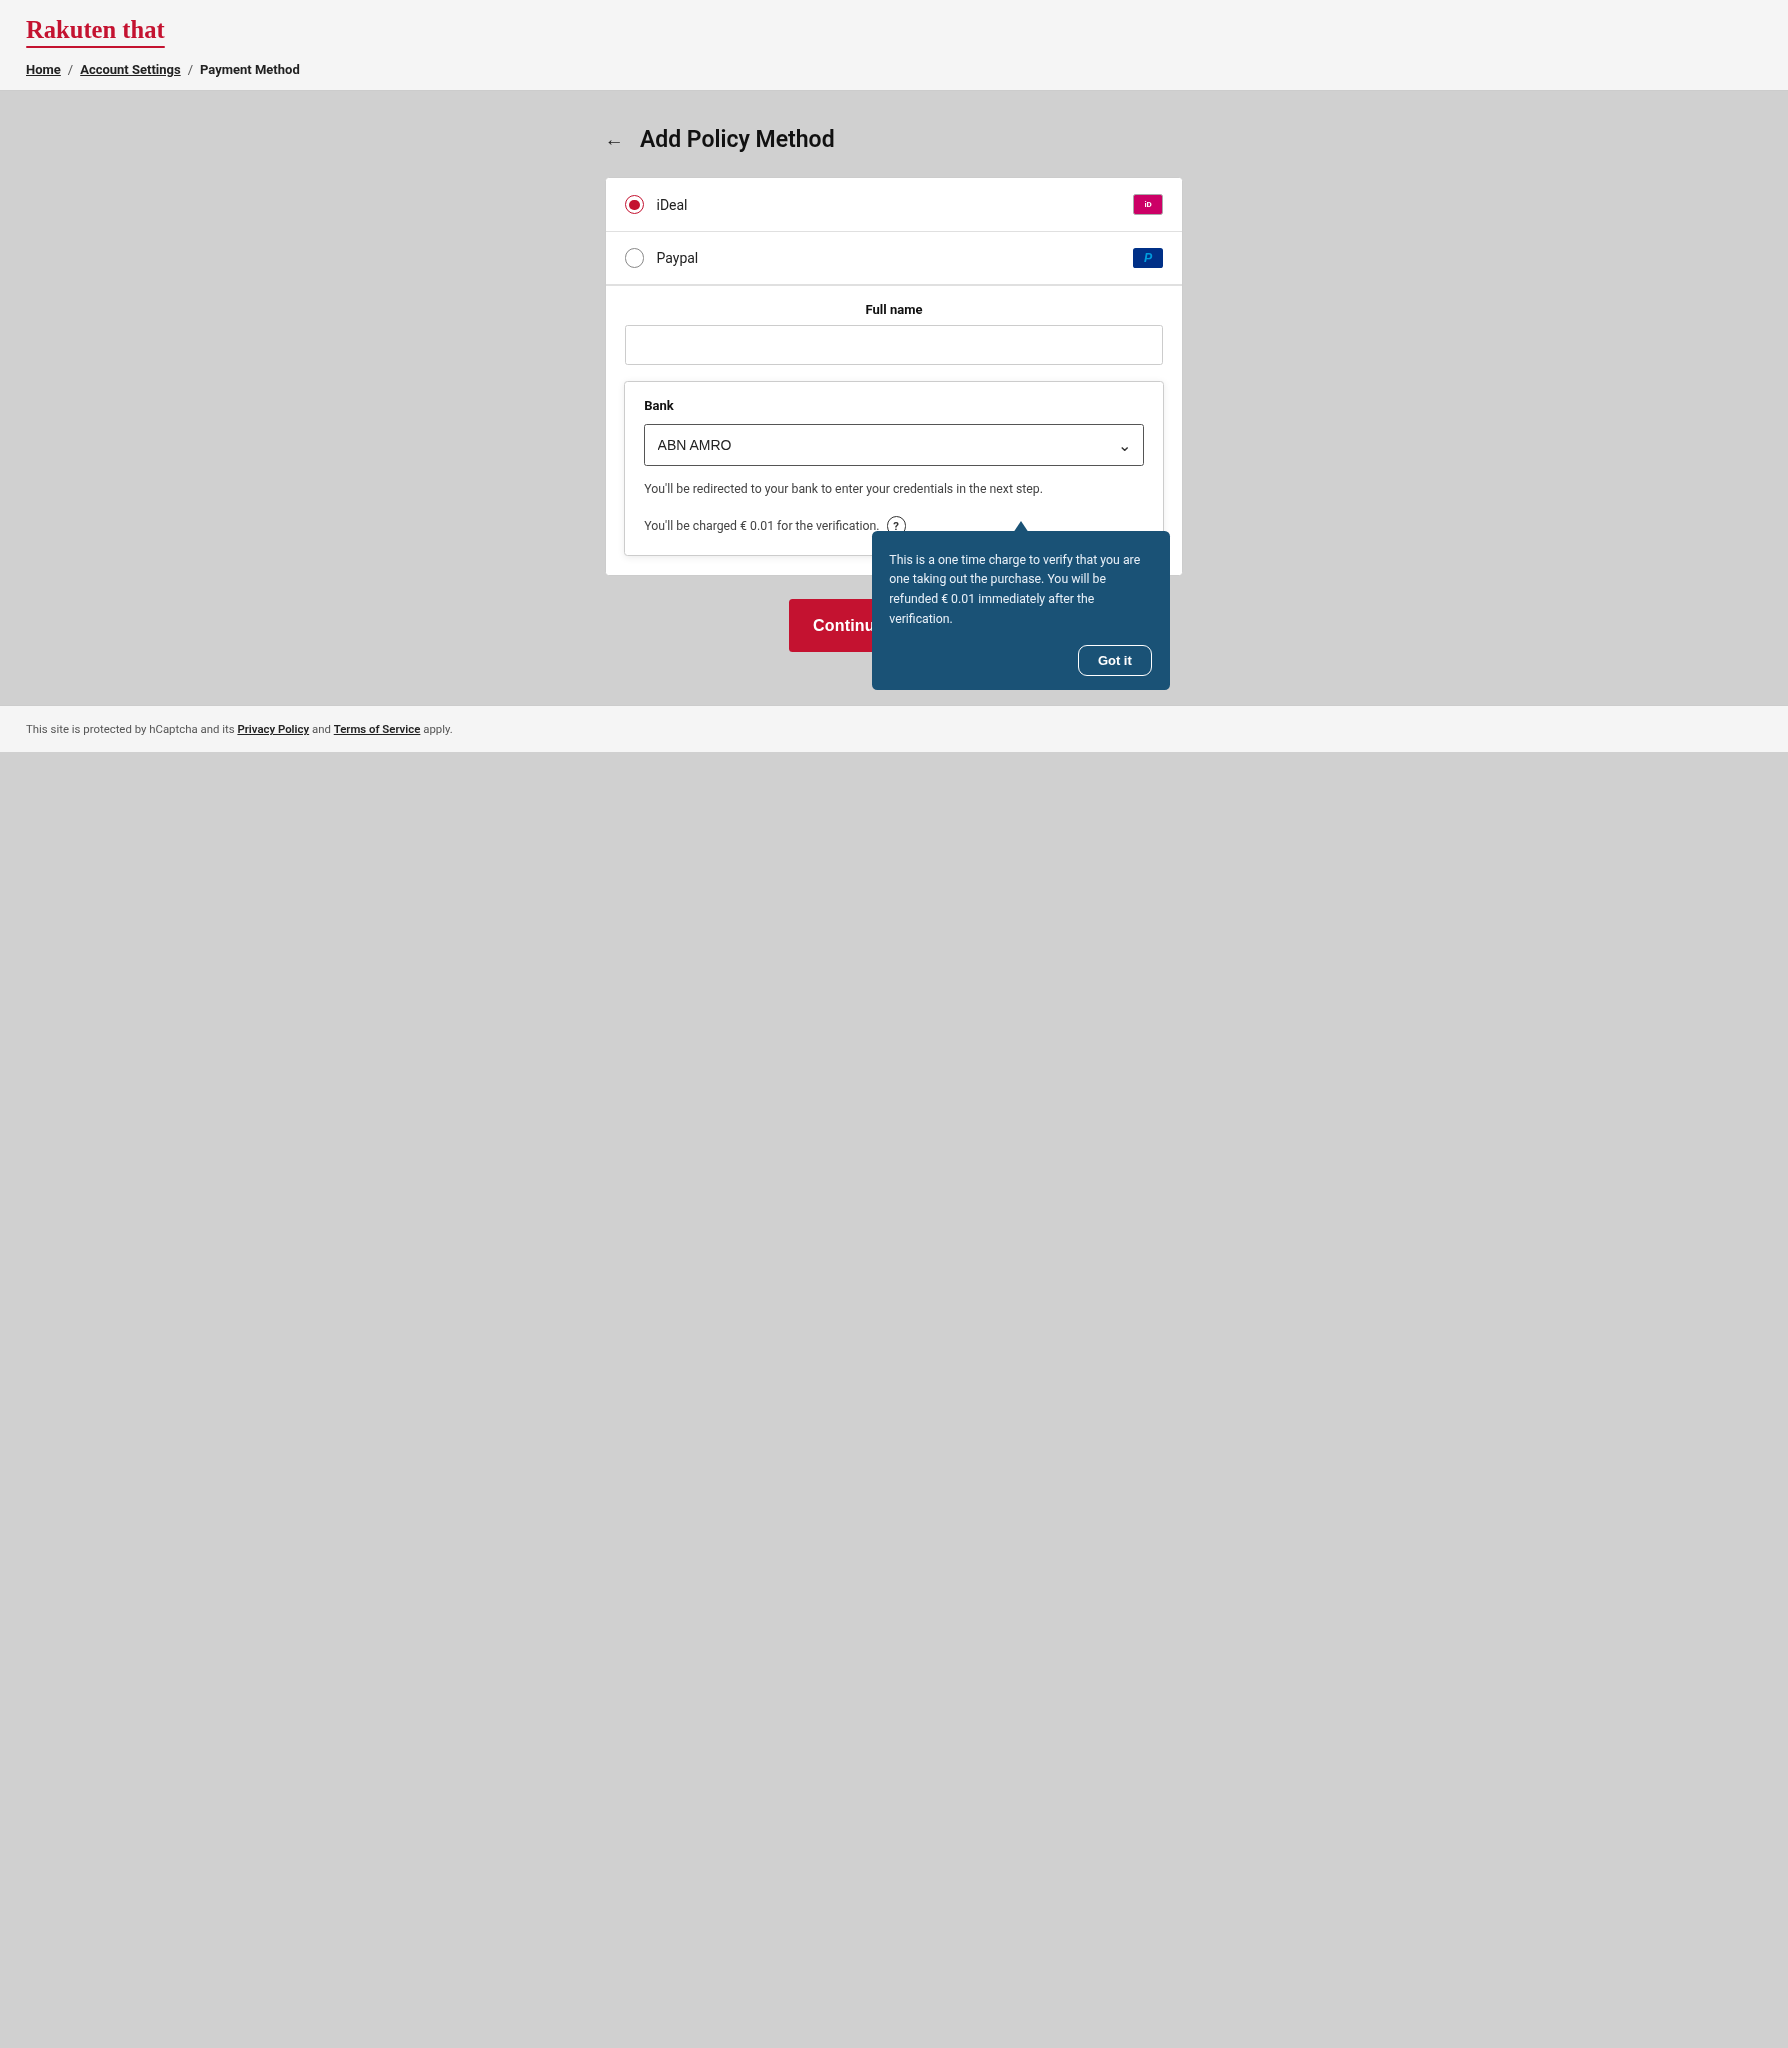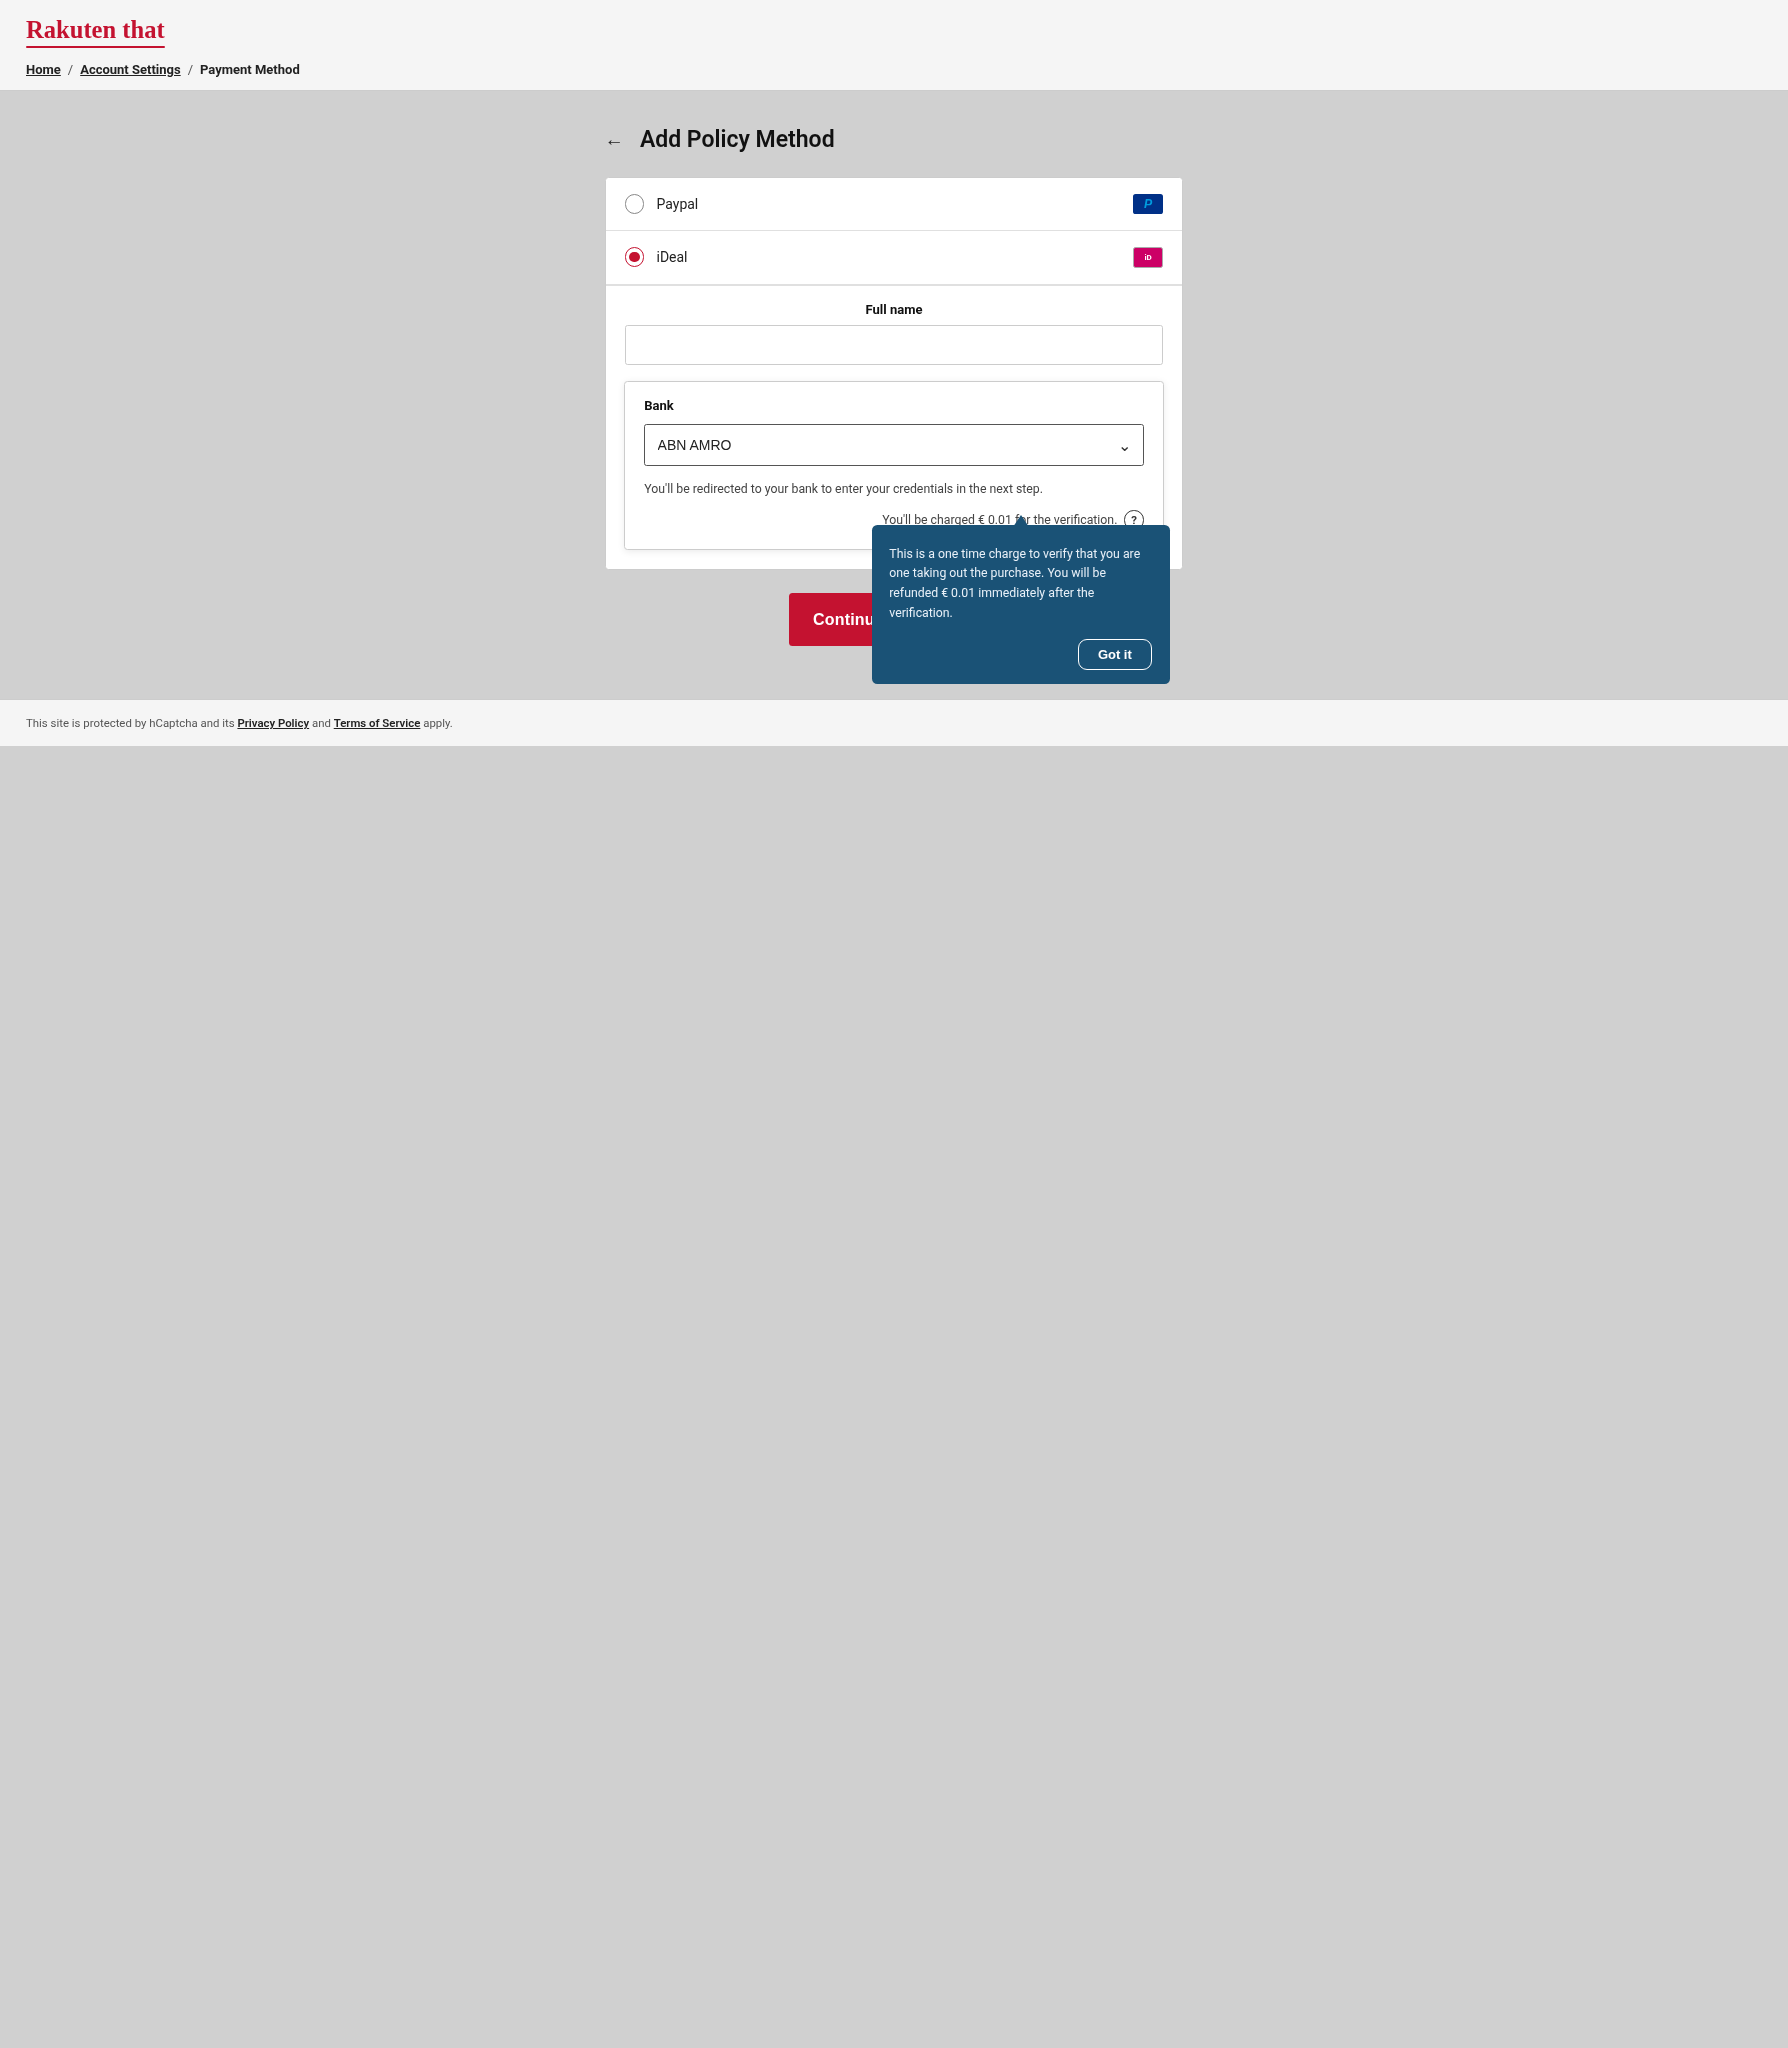--- a/index.html
+++ b/index.html
@@ -319,25 +319,24 @@
     .redirect-info {
       font-size: 12.3px;
       color: #444;
       margin-top: 14px;
       line-height: 1.5;
     }
 
     .charge-info {
       font-size: 12.3px;
       color: #444;
-      margin-top: 12px;
+      margin-top: 18px;
       display: flex;
       align-items: center;
       gap: 7px;
-      justify-content: flex-end;
     }
 
     .question-icon {
       width: 19.3px;
       height: 19.3px;
       border-radius: 50%;
       border: 1.8px solid #333;
       display: flex;
       align-items: center;
       justify-content: center;
@@ -466,39 +465,39 @@
 
 <div class="page-content">
   <div class="page-title-row">
     <span class="back-arrow">←</span>
     <h1 class="page-title">Add Policy Method</h1>
   </div>
 
   <div class="payment-card">
 
 
+    <div class="payment-option" style="border-bottom: 0.9px solid #e0e0e0;">
+      <div class="option-left">
+        <div class="radio-outer selected">
+          <div class="radio-inner"></div>
+        </div>
+        <span class="option-label">iDeal</span>
+      </div>
+      <div class="ideal-logo-badge">iD</div>
+    </div>
+
     <div class="payment-option">
       <div class="option-left">
         <div class="radio-outer">
         </div>
         <span class="option-label">Paypal</span>
       </div>
       <div class="paypal-logo-badge">
         <span class="paypal-p">P</span>
       </div>
-    </div>
-
-    <div class="payment-option" style="border-bottom: 0.9px solid #e0e0e0;">
-      <div class="option-left">
-        <div class="radio-outer selected">
-          <div class="radio-inner"></div>
-        </div>
-        <span class="option-label">iDeal</span>
-      </div>
-      <div class="ideal-logo-badge">iD</div>
     </div>
 
     <div class="ideal-form-section">
       <label class="form-label">Full name</label>
       <input class="text-input" type="text" style="">
 
       
       <div class="bank-popup-area">
         <span class="bank-label">Bank</span>
         <div class="bank-select-wrapper">

